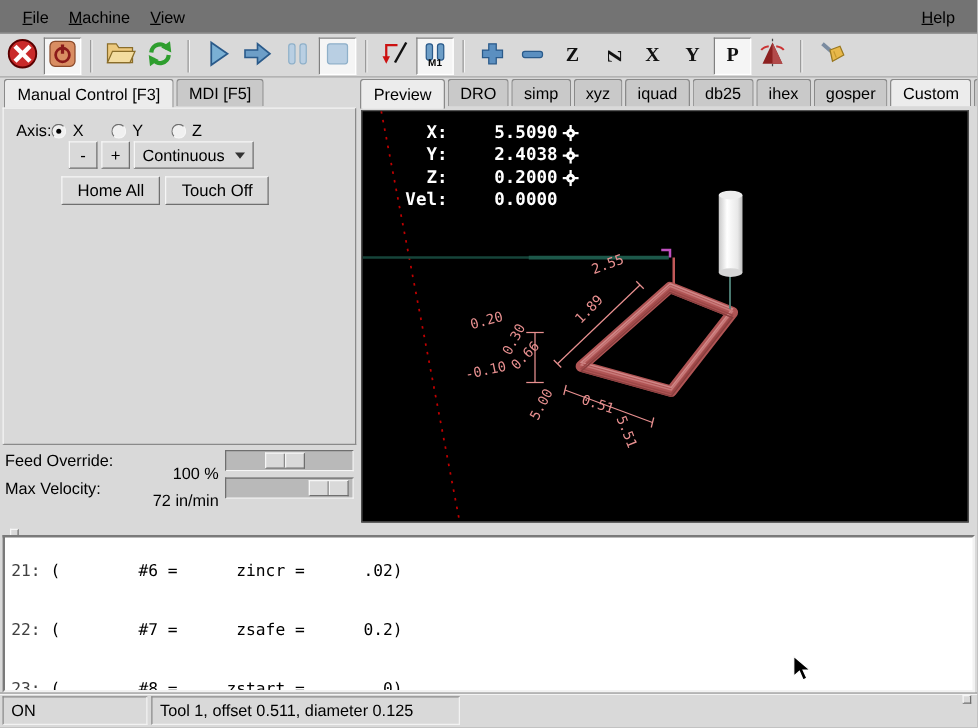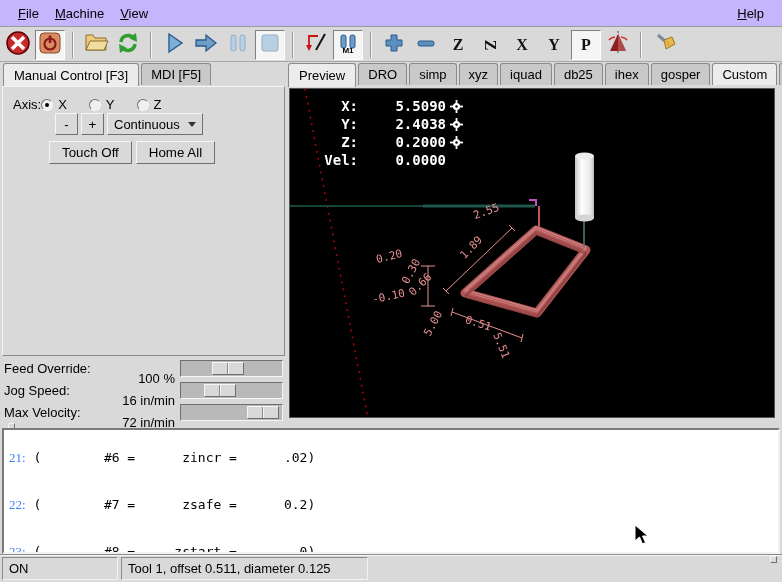--- a/index.html
+++ b/index.html
@@ -3,21 +3,21 @@
 <meta charset="utf-8">
 <style>
   * { box-sizing: border-box; margin:0; padding:0; }
   html,body { background:#b0b0b0; }
   .screen {
     position:relative; width:782px; height:582px; overflow:hidden;
     background:#d9d9d9; font-family:"Liberation Sans",sans-serif; font-size:13px; color:#000;
   }
   
   .menubar { position:absolute; left:0; top:0; width:782px; height:27px;
-    background:#c4b5fd; border-bottom:1px solid #9a9a9a; display:flex; align-items:center; padding:0 10px; }
+    background:#737373; border-bottom:1px solid #9a9a9a; display:flex; align-items:center; padding:0 10px; }
   .menu-item { display:inline-block; padding:4px 8px; cursor:default; }
   .menu-item::first-letter { text-decoration:underline; }
   .menu-help { margin-left:auto; }
   
   .toolbar { position:absolute; left:0; top:28px; width:782px; height:34px;
     background:#d9d9d9; border-bottom:1px solid #a8a8a8; display:flex; align-items:center; padding:0 3px; gap:2px; }
   .tbtn { width:30px; height:30px; display:flex; align-items:center; justify-content:center;
     background:transparent; border:1px solid transparent; }
   .tbtn.pressed { background:#f5f5f5; border-color:#808080 #ffffff #ffffff #808080; }
   .tsep { width:2px; height:26px; border-left:1px solid #9a9a9a; border-right:1px solid #f4f4f4; margin:0 5px; }
@@ -65,21 +65,21 @@
   .dro-row { display:flex; align-items:center; height:18px; }
   .dro-label { display:inline-block; width:50px; text-align:right; white-space:pre; }
   .dro-value { display:inline-block; width:88px; text-align:right; white-space:pre; }
   .homed { margin-left:4px; }
   .dim { position:absolute; color:#e89090; font-family:"DejaVu Sans Mono",monospace; font-size:11px; white-space:nowrap; }
   
   .gcode { position:absolute; left:2px; top:428px; width:778px; height:126px; background:#ffffff;
     border:2px solid; border-color:#7a7a7a #f2f2f2 #f2f2f2 #7a7a7a; overflow:hidden; }
   .gcode-lines { position:absolute; left:5px; top:-11px; font-family:"DejaVu Sans Mono",monospace;
     font-size:13px; line-height:15.6px; white-space:pre; }
-  .gcode-line .ln { color:#3b82f6;font-family:Liberation Serif, serif; }
+  .gcode-line .ln { color:#404040; }
   .gcode-line .code { color:#000000; }
   
   .status-divider { position:absolute; left:0; top:554px; width:782px; height:2px;
     border-top:1px solid #8a8a8a; border-bottom:1px solid #f4f4f4; }
   .statusbar { position:absolute; left:0; top:556px; width:716px; height:25px; display:flex; gap:3px; padding:1px 2px; }
   .status-cell { border:1px solid; border-color:#8a8a8a #f2f2f2 #f2f2f2 #8a8a8a; padding:3px 6px; white-space:nowrap; }
   .cursor { position:absolute; left:634px; top:524px; }
 </style>
 </head>
 <body>
@@ -250,38 +250,31 @@
     </div>
     <div class="jog-row">
       <button class="small-btn raised">-</button>
       <button class="small-btn raised">+</button>
       <div class="combo raised">
         <span>Continuous</span>
         <span class="arrow"></span>
       </div>
     </div>
     <div class="home-row">
+      <button class="btn raised">Home All</button>
       <button class="btn raised">Touch Off</button>
-      <button class="btn raised">Home All</button>
     </div>
   </div>
 
   <div class="sliders">
     <div class="slider-row">
       <span class="slider-label">Feed Override:</span>
       <span class="slider-value">100 %</span>
       <div class="trough sunken">
         <div class="handle raised" style="left:31px;"></div>
-      </div>
-    </div>
-    <div class="slider-row">
-      <span class="slider-label">Jog Speed:</span>
-      <span class="slider-value">16 in/min</span>
-      <div class="trough sunken">
-        <div class="handle raised" style="left:23px;"></div>
       </div>
     </div>
     <div class="slider-row">
       <span class="slider-label">Max Velocity:</span>
       <span class="slider-value">72 in/min</span>
       <div class="trough sunken">
         <div class="handle raised" style="left:66px;"></div>
       </div>
     </div>
   </div>

